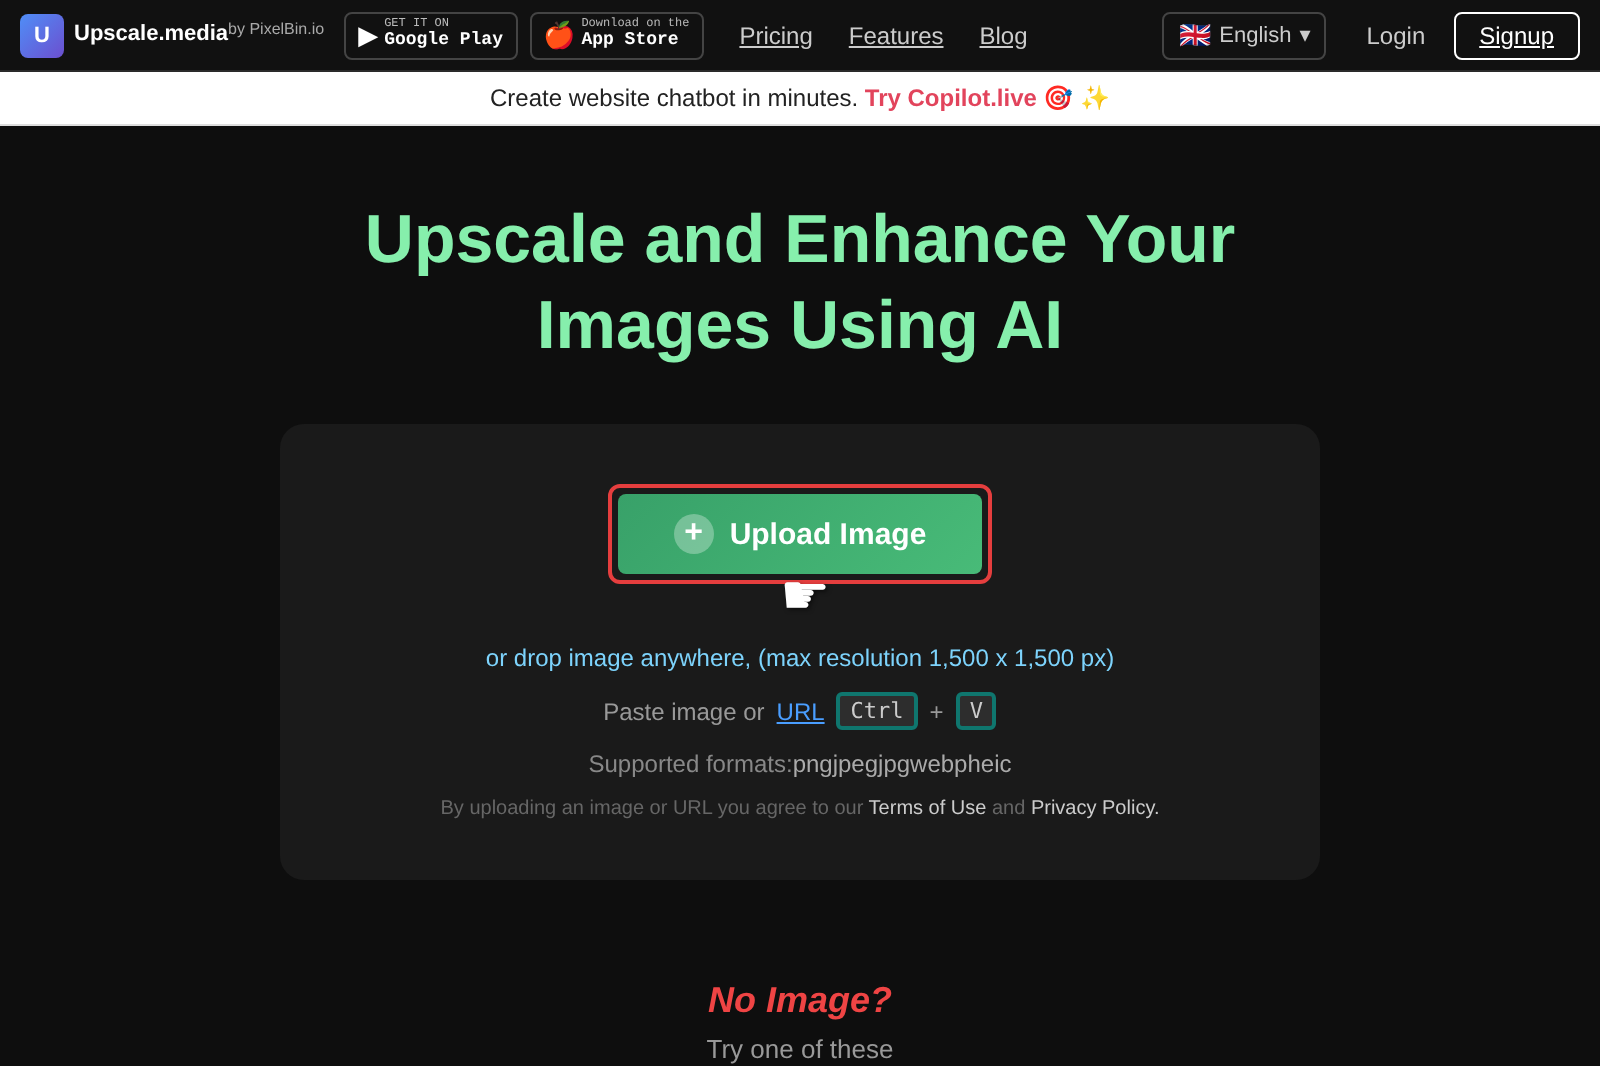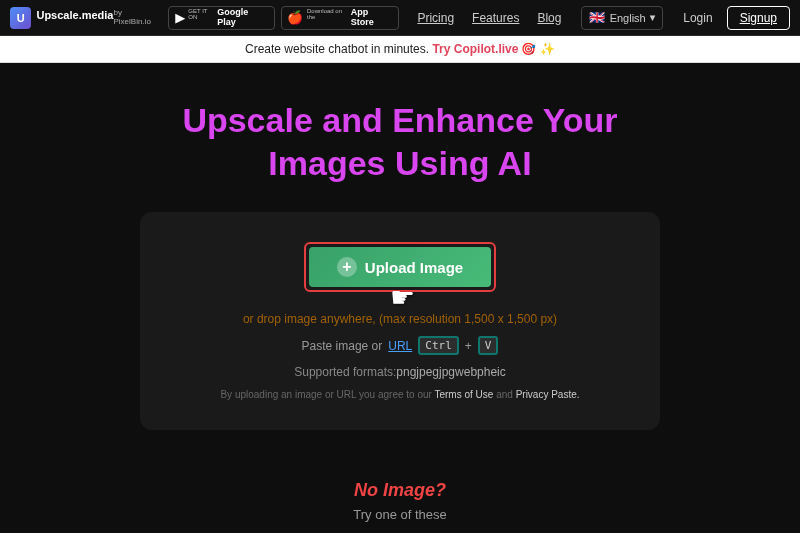--- a/index.html
+++ b/index.html
@@ -41,21 +41,21 @@
     .nav-logo-title { font-size: 11px; font-weight: 700; color: #fff; }
     .nav-logo-sub { font-size: 8px; color: #aaa; }
 
     .store-badge {
       display: flex; align-items: center; gap: 3px;
       border: 1px solid #444; border-radius: 4px;
       padding: 2px 6px; height: 24px;
       cursor: pointer;
     }
     .store-badge-icon { font-size: 13px; }
-    .store-badge-text { display: flex; flex-direction: row; line-height: 1.1; }
+    .store-badge-text { display: flex; flex-direction: column; line-height: 1.1; font-family: Liberation Mono, monospace; }
     .store-badge-small { font-size: 6px; color: #bbb; }
     .store-badge-name { font-size: 9px; font-weight: 600; color: #fff; }
 
     .nav-links {
       display: flex; align-items: center; gap: 2px;
       margin-left: 4px;
     }
     .nav-link {
       font-size: 12px; color: #ccc;
       padding: 4px 8px;
@@ -97,21 +97,21 @@
     .announcement a { color: #e2445c; text-decoration: none; font-weight: 600; }
 
     
     .hero {
       text-align: center;
       padding: 36px 20px 20px;
     }
     .hero-title {
       font-size: 34px;
       font-weight: 800;
-      color: #d946ef;
+      color: #86efac;
       line-height: 1.25;
       max-width: 580px;
       margin: 0 auto 28px;
     }
 
     
     .upload-container {
       background: #1a1a1a;
       border-radius: 12px;
       max-width: 520px;
@@ -159,22 +159,22 @@
       bottom: -22px;
       left: 50%;
       transform: translateX(-10px);
       font-size: 28px;
       filter: drop-shadow(1px 1px 1px rgba(0,0,0,0.5));
       pointer-events: none;
     }
 
     .drop-text {
       font-size: 12px;
-      color: #a16207;
-      margin-top: 10px;
+      color: #7dd3fc;
+      margin-top: 20px;
     }
     .paste-row {
       display: flex; align-items: center; gap: 6px;
       font-size: 12px; color: #999;
     }
     .url-link {
       color: #4a9eff;
       text-decoration: underline;
       cursor: pointer;
     }
@@ -306,21 +306,21 @@
       <span class="format-tag">jpeg</span>
       <span class="format-tag">jpg</span>
       <span class="format-tag">webp</span>
       <span class="format-tag">heic</span>
     </div>
 
     <p class="terms-text">
       <span>By uploading an image or URL you agree to our </span>
       <a>Terms of Use</a>
       <span> and </span>
-      <a>Privacy Paste.</a>
+      <a>Privacy Policy.</a>
     </p>
   </div>
 </section>
 
 <section class="no-image-section">
   <h3 class="no-image-title">No Image?</h3>
   <p class="no-image-sub">Try one of these</p>
 
 </section>
 

